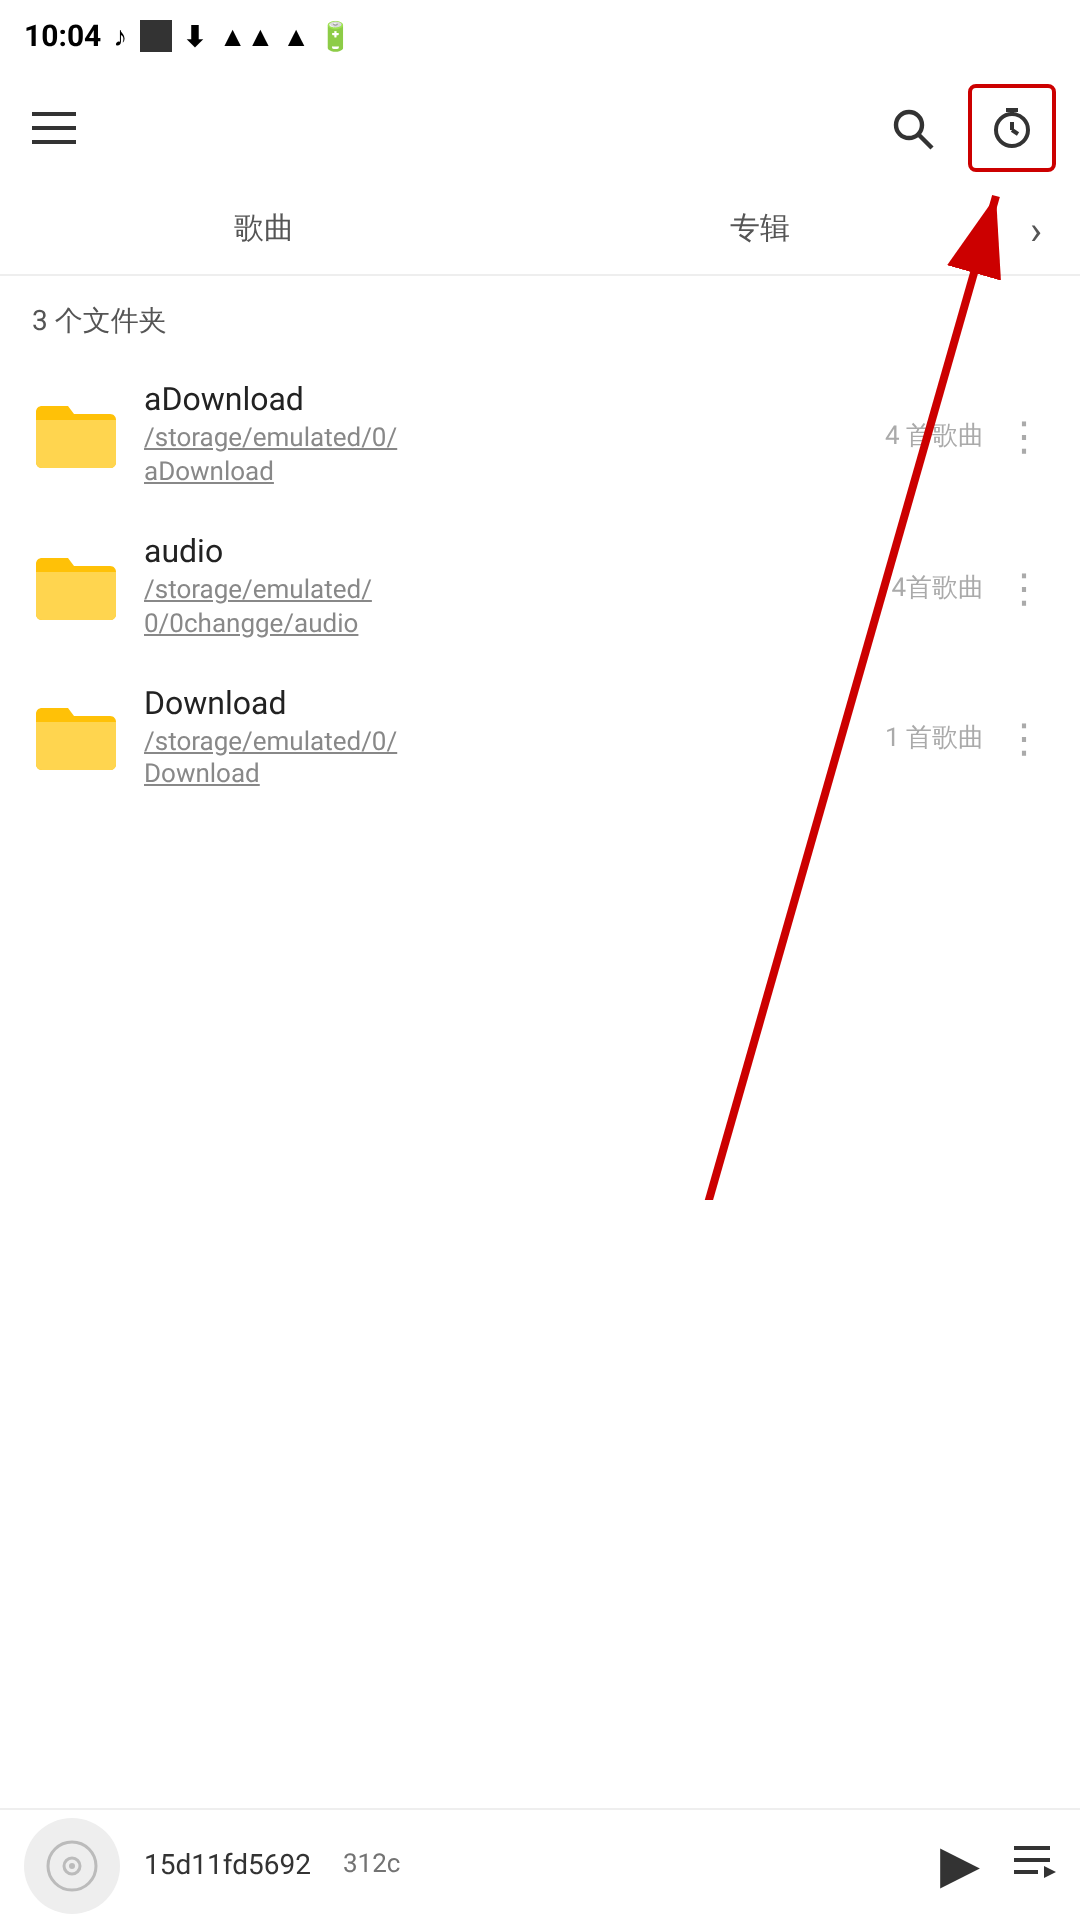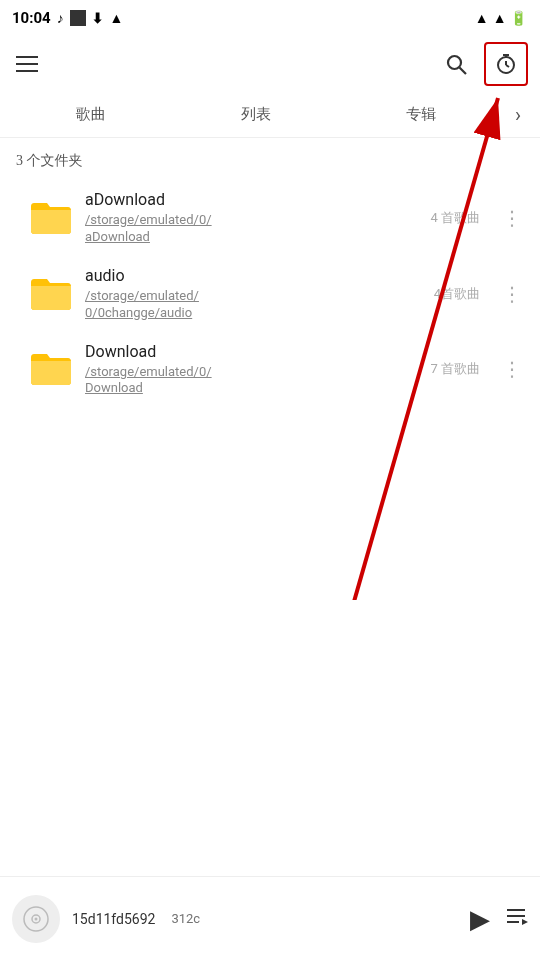--- a/index.html
+++ b/index.html
@@ -9,21 +9,20 @@
       height: 960px;
       font-family: 'Roboto', Arial, sans-serif;
       background: #fff;
       overflow: hidden;
       position: relative;
     }
 
     
     .status-bar {
       display: flex;
-      justify-content: space-between;
       align-items: center;
       padding: 6px 12px;
       height: 36px;
       background: #fff;
     }
     .status-left {
       display: flex;
       align-items: center;
       gap: 6px;
       font-size: 15px;
@@ -122,27 +121,25 @@
     }
 
     
     .content {
       padding: 0;
     }
     .folder-count {
       font-size: 14px;
       color: #555;
       padding: 14px 28px 10px 16px;
-      font-family: Liberation Serif, serif;
     }
 
     
     .folder-list {
       list-style: none;
-      padding-left: 13px;
     }
     .folder-item {
       display: flex;
       align-items: center;
       padding: 10px 14px;
       cursor: pointer;
       min-height: 72px;
     }
     .folder-icon {
       width: 48px;
@@ -168,21 +165,21 @@
     .folder-path {
       font-size: 13px;
       color: #888;
       margin-top: 3px;
       line-height: 1.3;
       text-decoration: underline;
     }
     .folder-meta {
       display: flex;
       align-items: center;
-      gap: 18px;
+      gap: 6px;
       flex-shrink: 0;
     }
     .folder-count-badge {
       font-size: 13px;
       color: #aaa;
     }
     .more-icon {
       font-size: 20px;
       color: #aaa;
       cursor: pointer;
@@ -199,21 +196,21 @@
       pointer-events: none;
       z-index: 10;
     }
 
     
     .bottom-player {
       position: absolute;
       bottom: 0;
       left: 0;
       right: 0;
-      height: 84px;
+      height: 56px;
       background: #fff;
       border-top: 1px solid #eee;
       display: flex;
       align-items: center;
       padding: 0 12px;
       gap: 12px;
     }
     .album-art {
       width: 48px;
       height: 48px;
@@ -299,21 +296,20 @@
         <line x1="12" y1="13" x2="15" y2="15"></line>
         <line x1="9" y1="3" x2="15" y2="3"></line>
         <line x1="12" y1="3" x2="12" y2="5"></line>
       </svg>
     </div>
   </div>
 </div>
 
 <div class="nav-tabs">
   <div class="tab">歌曲</div>
-  <div class="tab">列表</div>
   <div class="tab">专辑</div>
   <div class="tab-more">›</div>
 </div>
 
 <div class="content">
   <div class="folder-count">3 个文件夹</div>
 
   <ul class="folder-list">
 
     <li class="folder-item">
@@ -355,21 +351,21 @@
         <svg class="folder-svg" viewBox="0 0 44 36" fill="none" xmlns="http://www.w3.org/2000/svg">
           <path d="M2 6 C2 4 3.5 3 5 3 L18 3 L21 7 L39 7 C41 7 42 8.5 42 10 L42 31 C42 33 40.5 34 39 34 L5 34 C3 34 2 32.5 2 31 Z" fill="#FFC107"></path>
           <path d="M2 10 L42 10 L42 31 C42 33 40.5 34 39 34 L5 34 C3 34 2 32.5 2 31 Z" fill="#FFD54F"></path>
         </svg>
       </div>
       <div class="folder-info">
         <div class="folder-name">Download</div>
         <div class="folder-path">/storage/emulated/0/<br>Download</div>
       </div>
       <div class="folder-meta">
-        <span class="folder-count-badge">7 首歌曲</span>
+        <span class="folder-count-badge">1 首歌曲</span>
         <span class="more-icon">⋮</span>
       </div>
     </li>
   </ul>
 </div>
 
 <svg class="annotation-arrow" xmlns="http://www.w3.org/2000/svg">
   <defs>
     <marker id="arrowhead" markerWidth="10" markerHeight="7" refX="10" refY="3.5" orient="auto">
       <polygon points="0 0, 10 3.5, 0 7" fill="#cc0000"></polygon>

